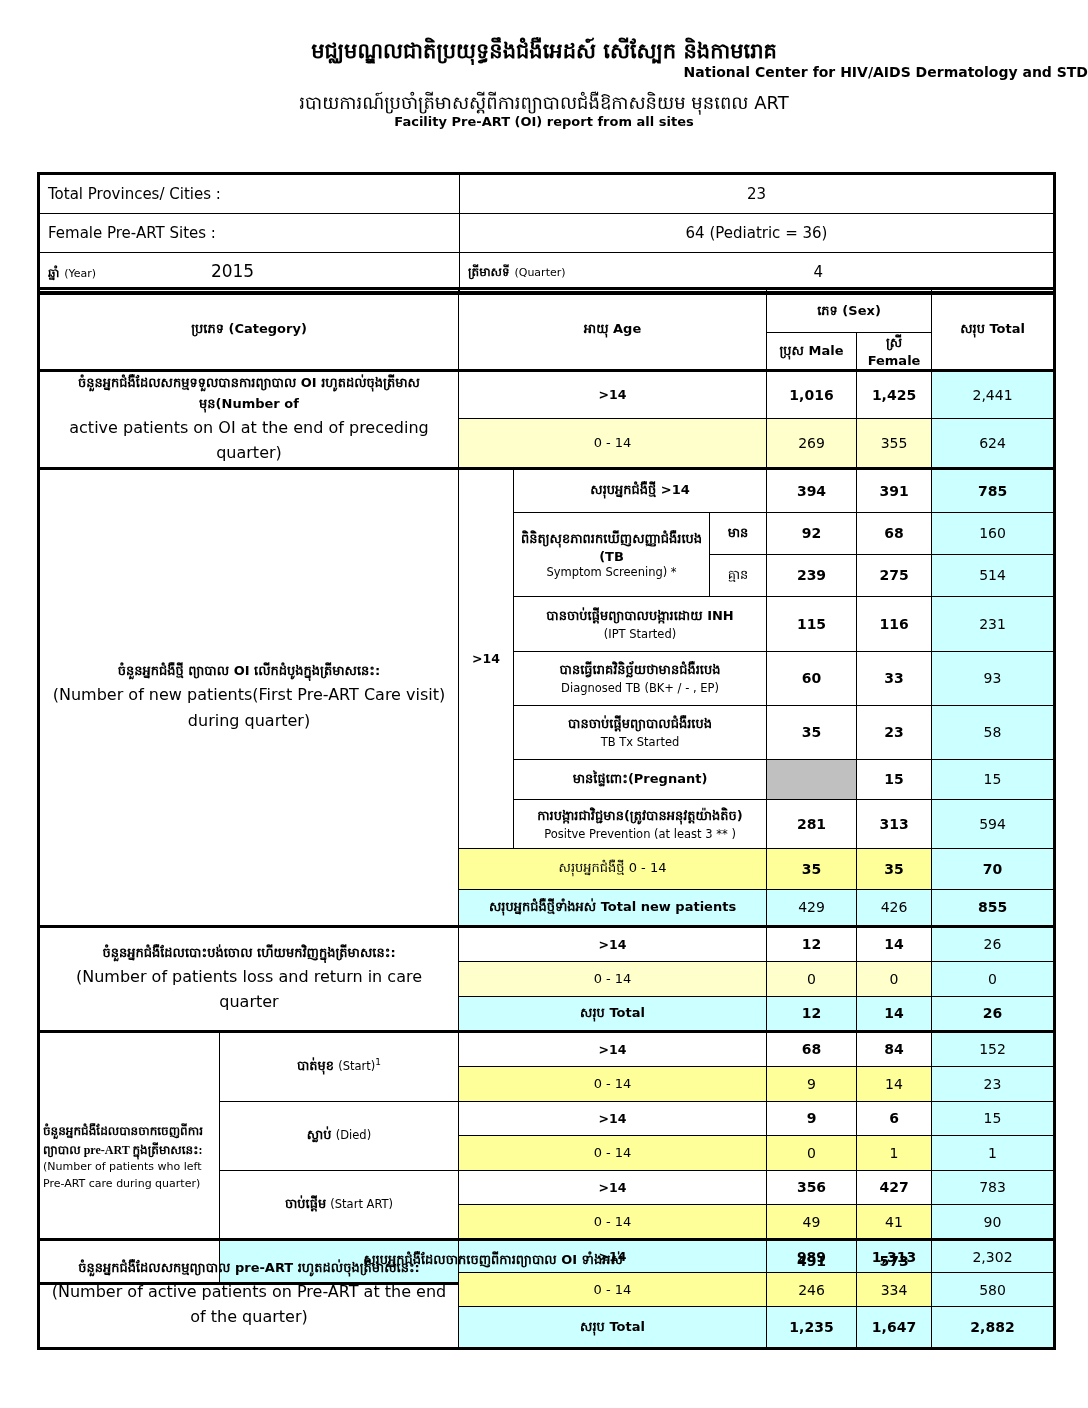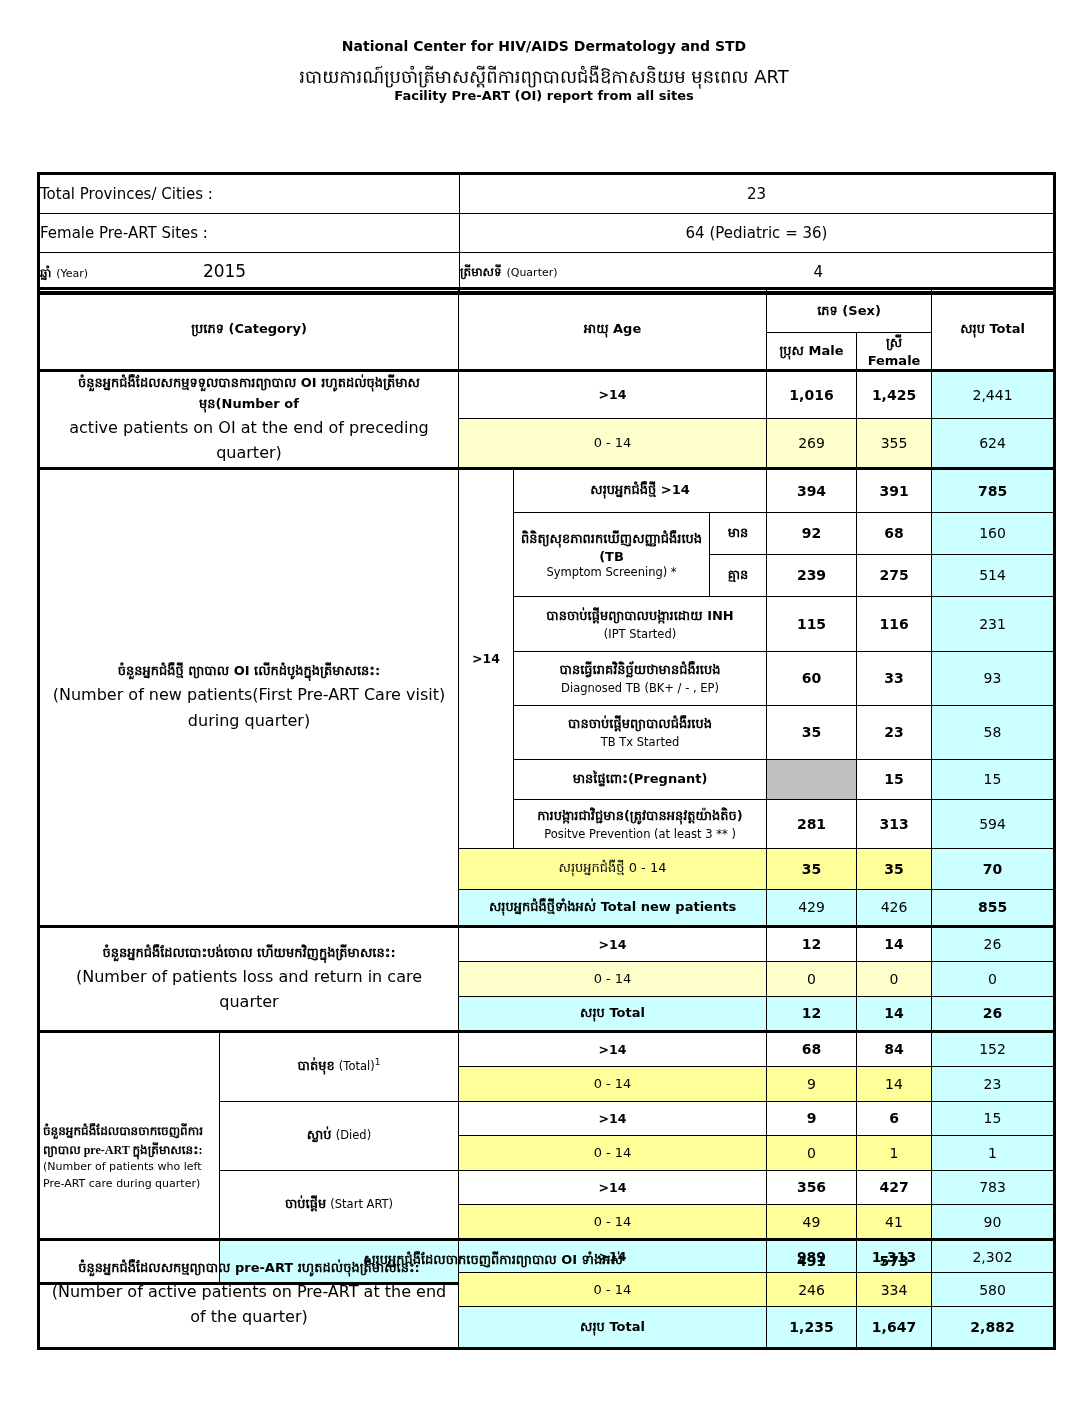--- a/index.html
+++ b/index.html
@@ -4,30 +4,30 @@
 <style>
   html,body{margin:0;padding:0;background:#e8e8e8;}
   .page{
     width:1088px;height:1408px;background:#ffffff;position:relative;
     font-family:"DejaVu Sans","Liberation Sans",sans-serif;color:#000;
     margin:0 auto;overflow:hidden;
   }
   
   .titleblock{position:absolute;top:38px;left:0;width:100%;text-align:center;line-height:1.25;}
   .t-km1{font-size:21px;font-weight:bold;}
-  .t-en1{font-size:14px;font-weight:bold;}
+  .t-en1{font-size:14px;font-weight:bold;text-align:right;}
   .t-km2{font-size:18px;margin-top:10px;}
   .t-en2{font-size:13px;font-weight:bold;}
   
   table{border-collapse:collapse;table-layout:fixed;}
   td{border:1.5px solid #000;padding:1px 4px;text-align:center;vertical-align:middle;
      font-size:13px;overflow:hidden;}
   .info-table{position:absolute;left:37px;top:172px;width:1016px;border:3px solid #000;}
   .info-table td{height:36px;font-size:15px;}
-  .info-table .lbl{text-align:left;padding-left:0;}
+  .info-table .lbl{text-align:left;padding-left:8px;}
   .info-table tr:last-child td{border-bottom:4px solid #000;}
   .km-small{font-size:12px;font-weight:bold;}
   .en-small{font-size:11px;}
   .yearval{font-size:17px;display:inline-block;margin-left:110px;text-align:center;}
   .qtrval{font-size:17px;}
   .main-table{position:absolute;left:37px;top:287px;width:1016px;border:3px solid #000;}
   .tail-table{position:absolute;left:37px;top:1238px;width:1016px;border:3px solid #000;}
   .sec-top td{border-top:3px solid #000;}
   .num{font-size:14px;}
   .b{font-weight:bold;}
@@ -44,20 +44,21 @@
   .agecell{font-size:12.5px;font-weight:bold;}
   .left-note{text-align:left;font-size:11px;line-height:1.5;padding:2px 3px;}
   sup{font-size:9px;}
 </style>
 </head>
 <body>
 
 <div class="page">
 
   <div class="titleblock">
+    <div class="t-km1">មជ្ឈមណ្ឌលជាតិប្រយុទ្ធនឹងជំងឺអេដស៍ សើស្បែក និងកាមរោគ</div>
     <div class="t-en1">National Center for HIV/AIDS Dermatology and STD</div>
     <div class="t-km2">របាយការណ៍ប្រចាំត្រីមាសស្តីពីការព្យាបាលជំងឺឱកាសនិយម មុនពេល ART</div>
     <div class="t-en2">Facility Pre-ART (OI) report from all sites</div>
   </div>
 
   <table class="info-table">
     <colgroup>
         <col style="width:421px">
         <col style="width:124px">
         <col style="width:471px">
@@ -144,21 +145,21 @@
       <td rowspan="2" class="rowlab">
         <span class="km">ពិនិត្យសុខភាពរកឃើញសញ្ញាជំងឺរបេង (TB</span><br>
         <span class="en">Symptom Screening) *</span>
       </td>
       <td class="rowlab km" style="height:39px;font-weight:bold;">មាន</td>
       <td class="num b">92</td>
       <td class="num b">68</td>
       <td class="num cyan">160</td>
     </tr>
     <tr>
-      <td class="rowlab km" style="height:39px;font-weight:bold;margin-top:32px;">គ្មាន</td>
+      <td class="rowlab km" style="height:39px;font-weight:normal;margin-top:32px;">គ្មាន</td>
       <td class="num b">239</td>
       <td class="num b">275</td>
       <td class="num cyan">514</td>
     </tr>
     <tr>
       <td colspan="2" class="rowlab" style="height:52px;">
         <span class="km">បានចាប់ផ្តើមព្យាបាលបង្ការដោយ INH</span><br>
         <span class="en">(IPT Started)</span>
       </td>
       <td class="num b">115</td>
@@ -234,21 +235,21 @@
       <td class="num b cyan">26</td>
     </tr>
 
     <tr class="sec-top">
       <td rowspan="7" class="left-note">
         <span class="km" style="font-weight:bold;font-size:12px;font-family:Liberation Serif, serif;">ចំនួនអ្នកជំងឺដែលបានចាកចេញពីការ ព្យាបាល pre-ART ក្នុងត្រីមាសនេះ:</span><br>
         <span class="en">(Number of patients who left Pre-ART care during quarter)</span>
       </td>
       <td rowspan="2" class="rowlab">
         <span class="km">បាត់មុខ</span>
-        <span class="en">(Total)</span><sup>1</sup>
+        <span class="en">(Start)</span><sup>1</sup>
       </td>
       <td colspan="3" class="agecell" style="height:31px;">&gt;14</td>
       <td class="num b">68</td>
       <td class="num b">84</td>
       <td class="num cyan">152</td>
     </tr>
     <tr>
       <td colspan="3" class="yellow" style="height:32px;">0 - 14</td>
       <td class="num yellow">9</td>
       <td class="num yellow">14</td>

